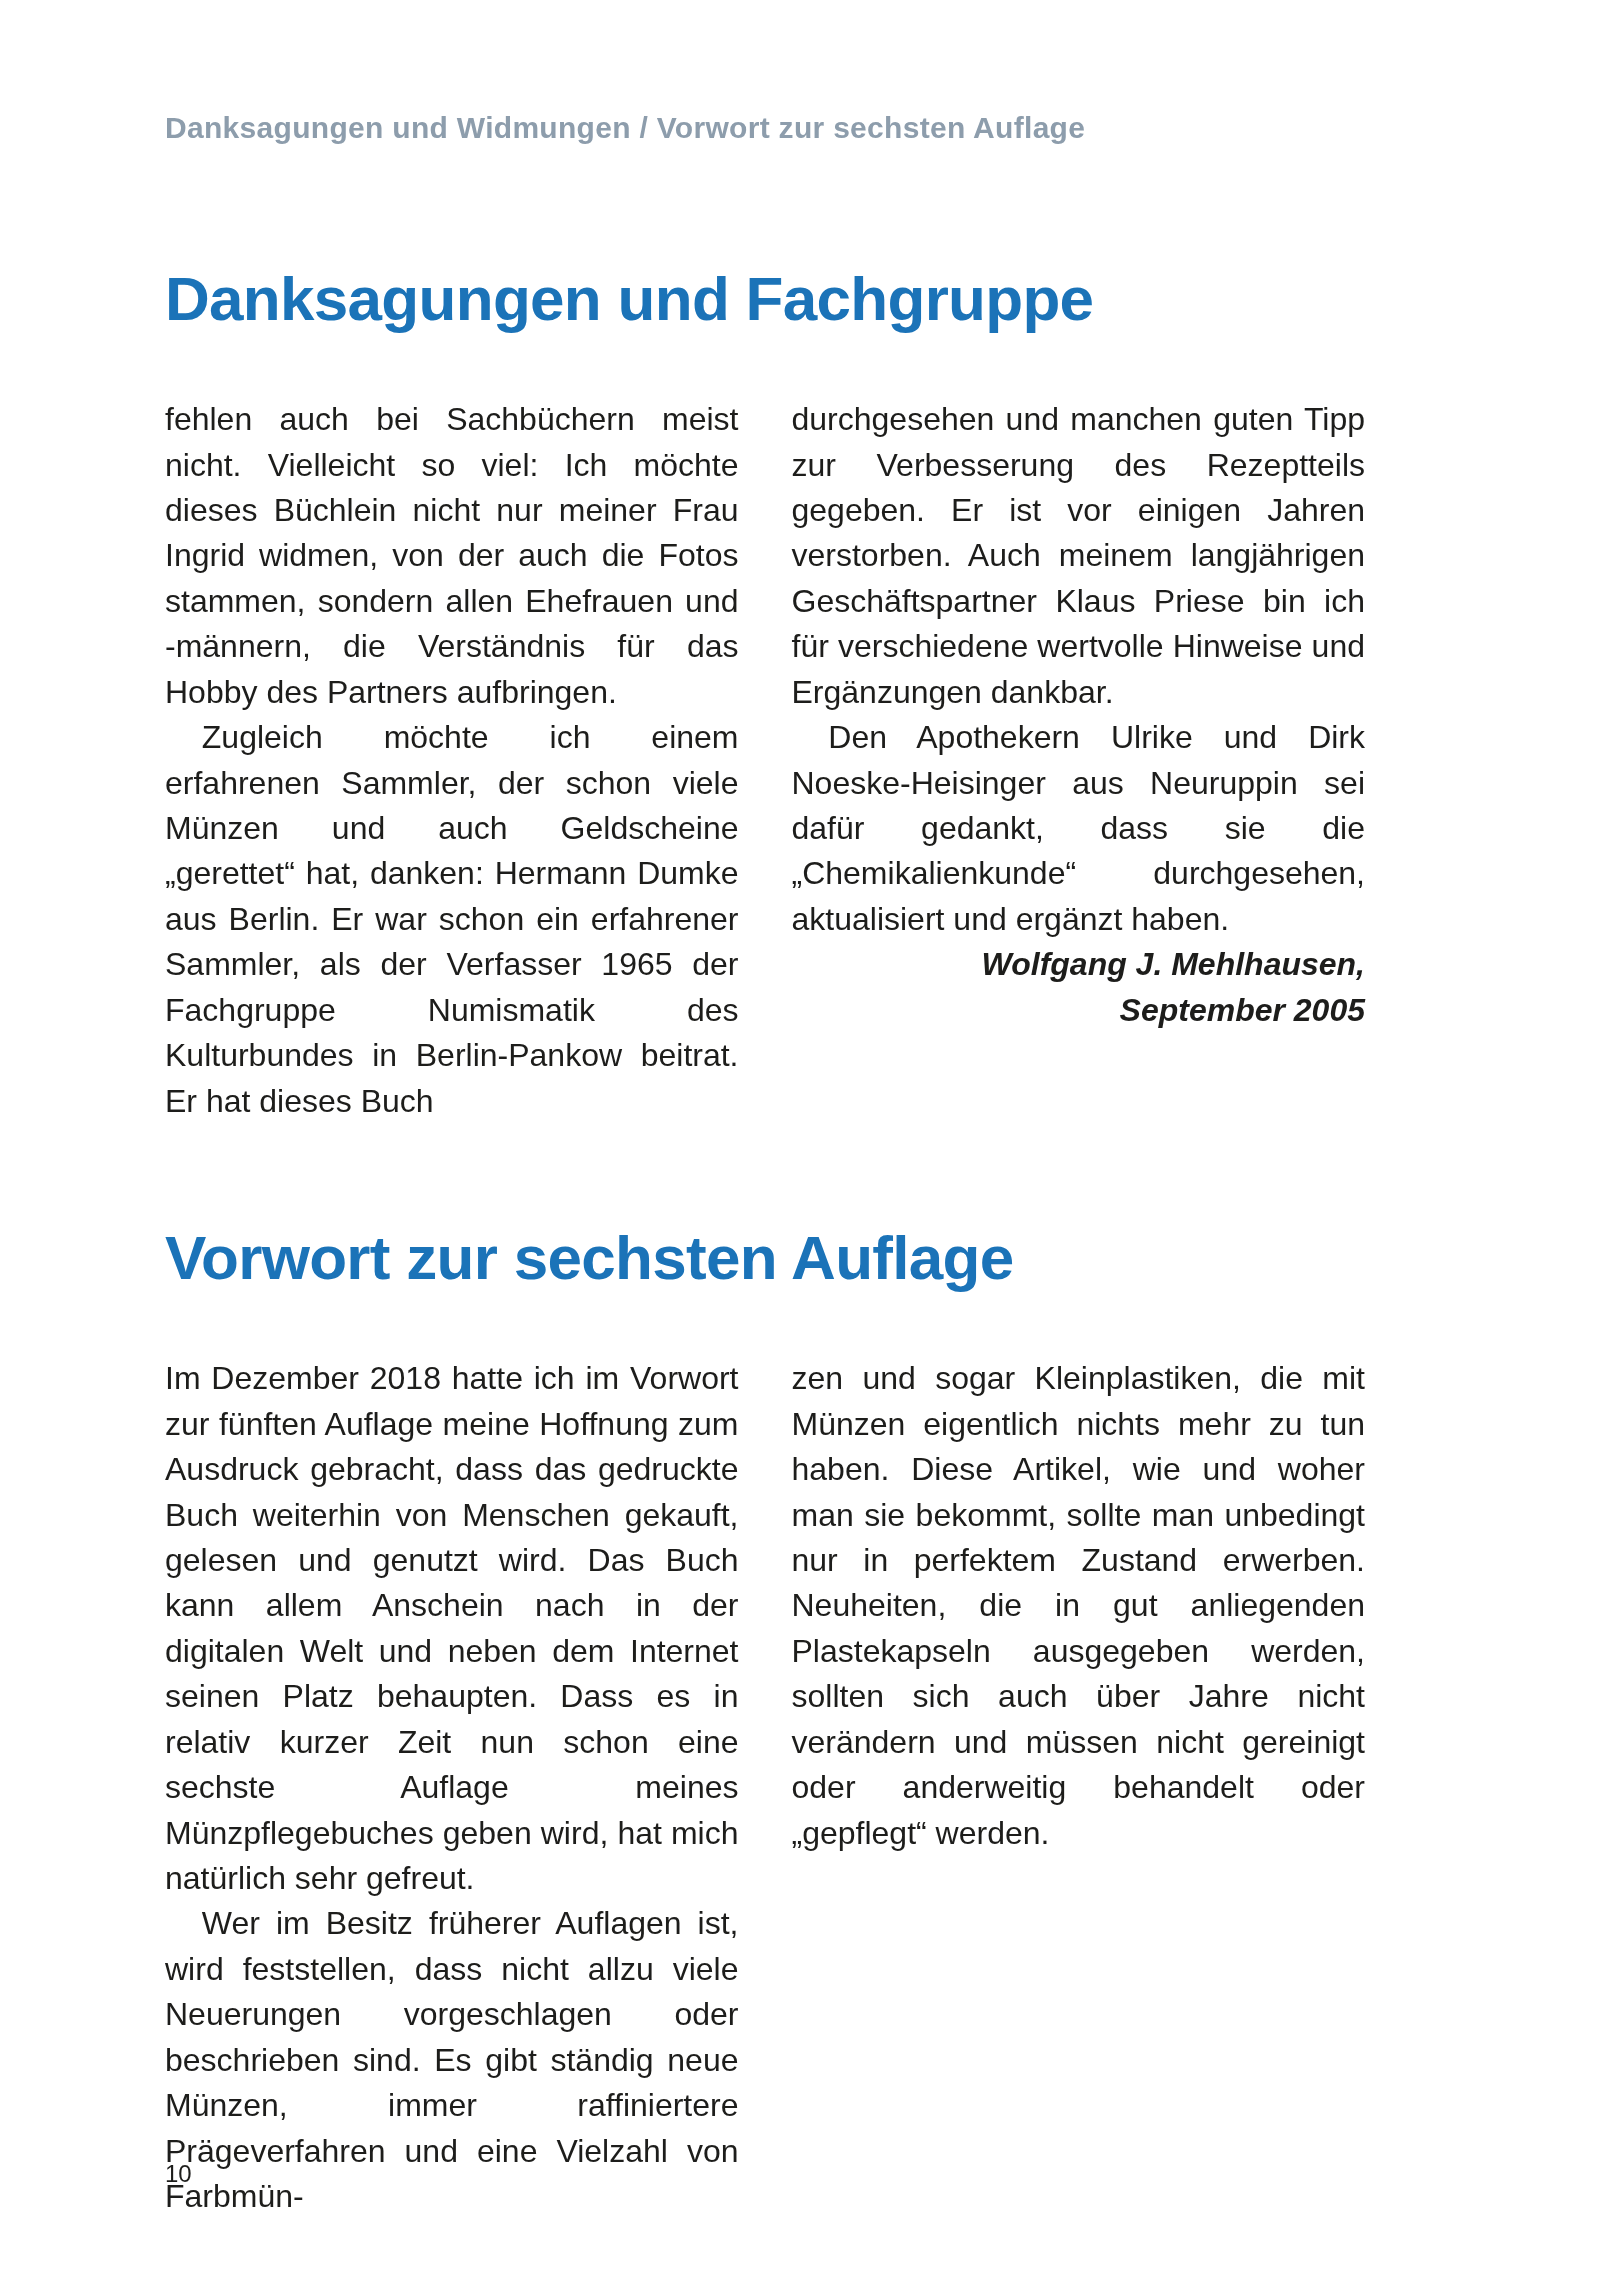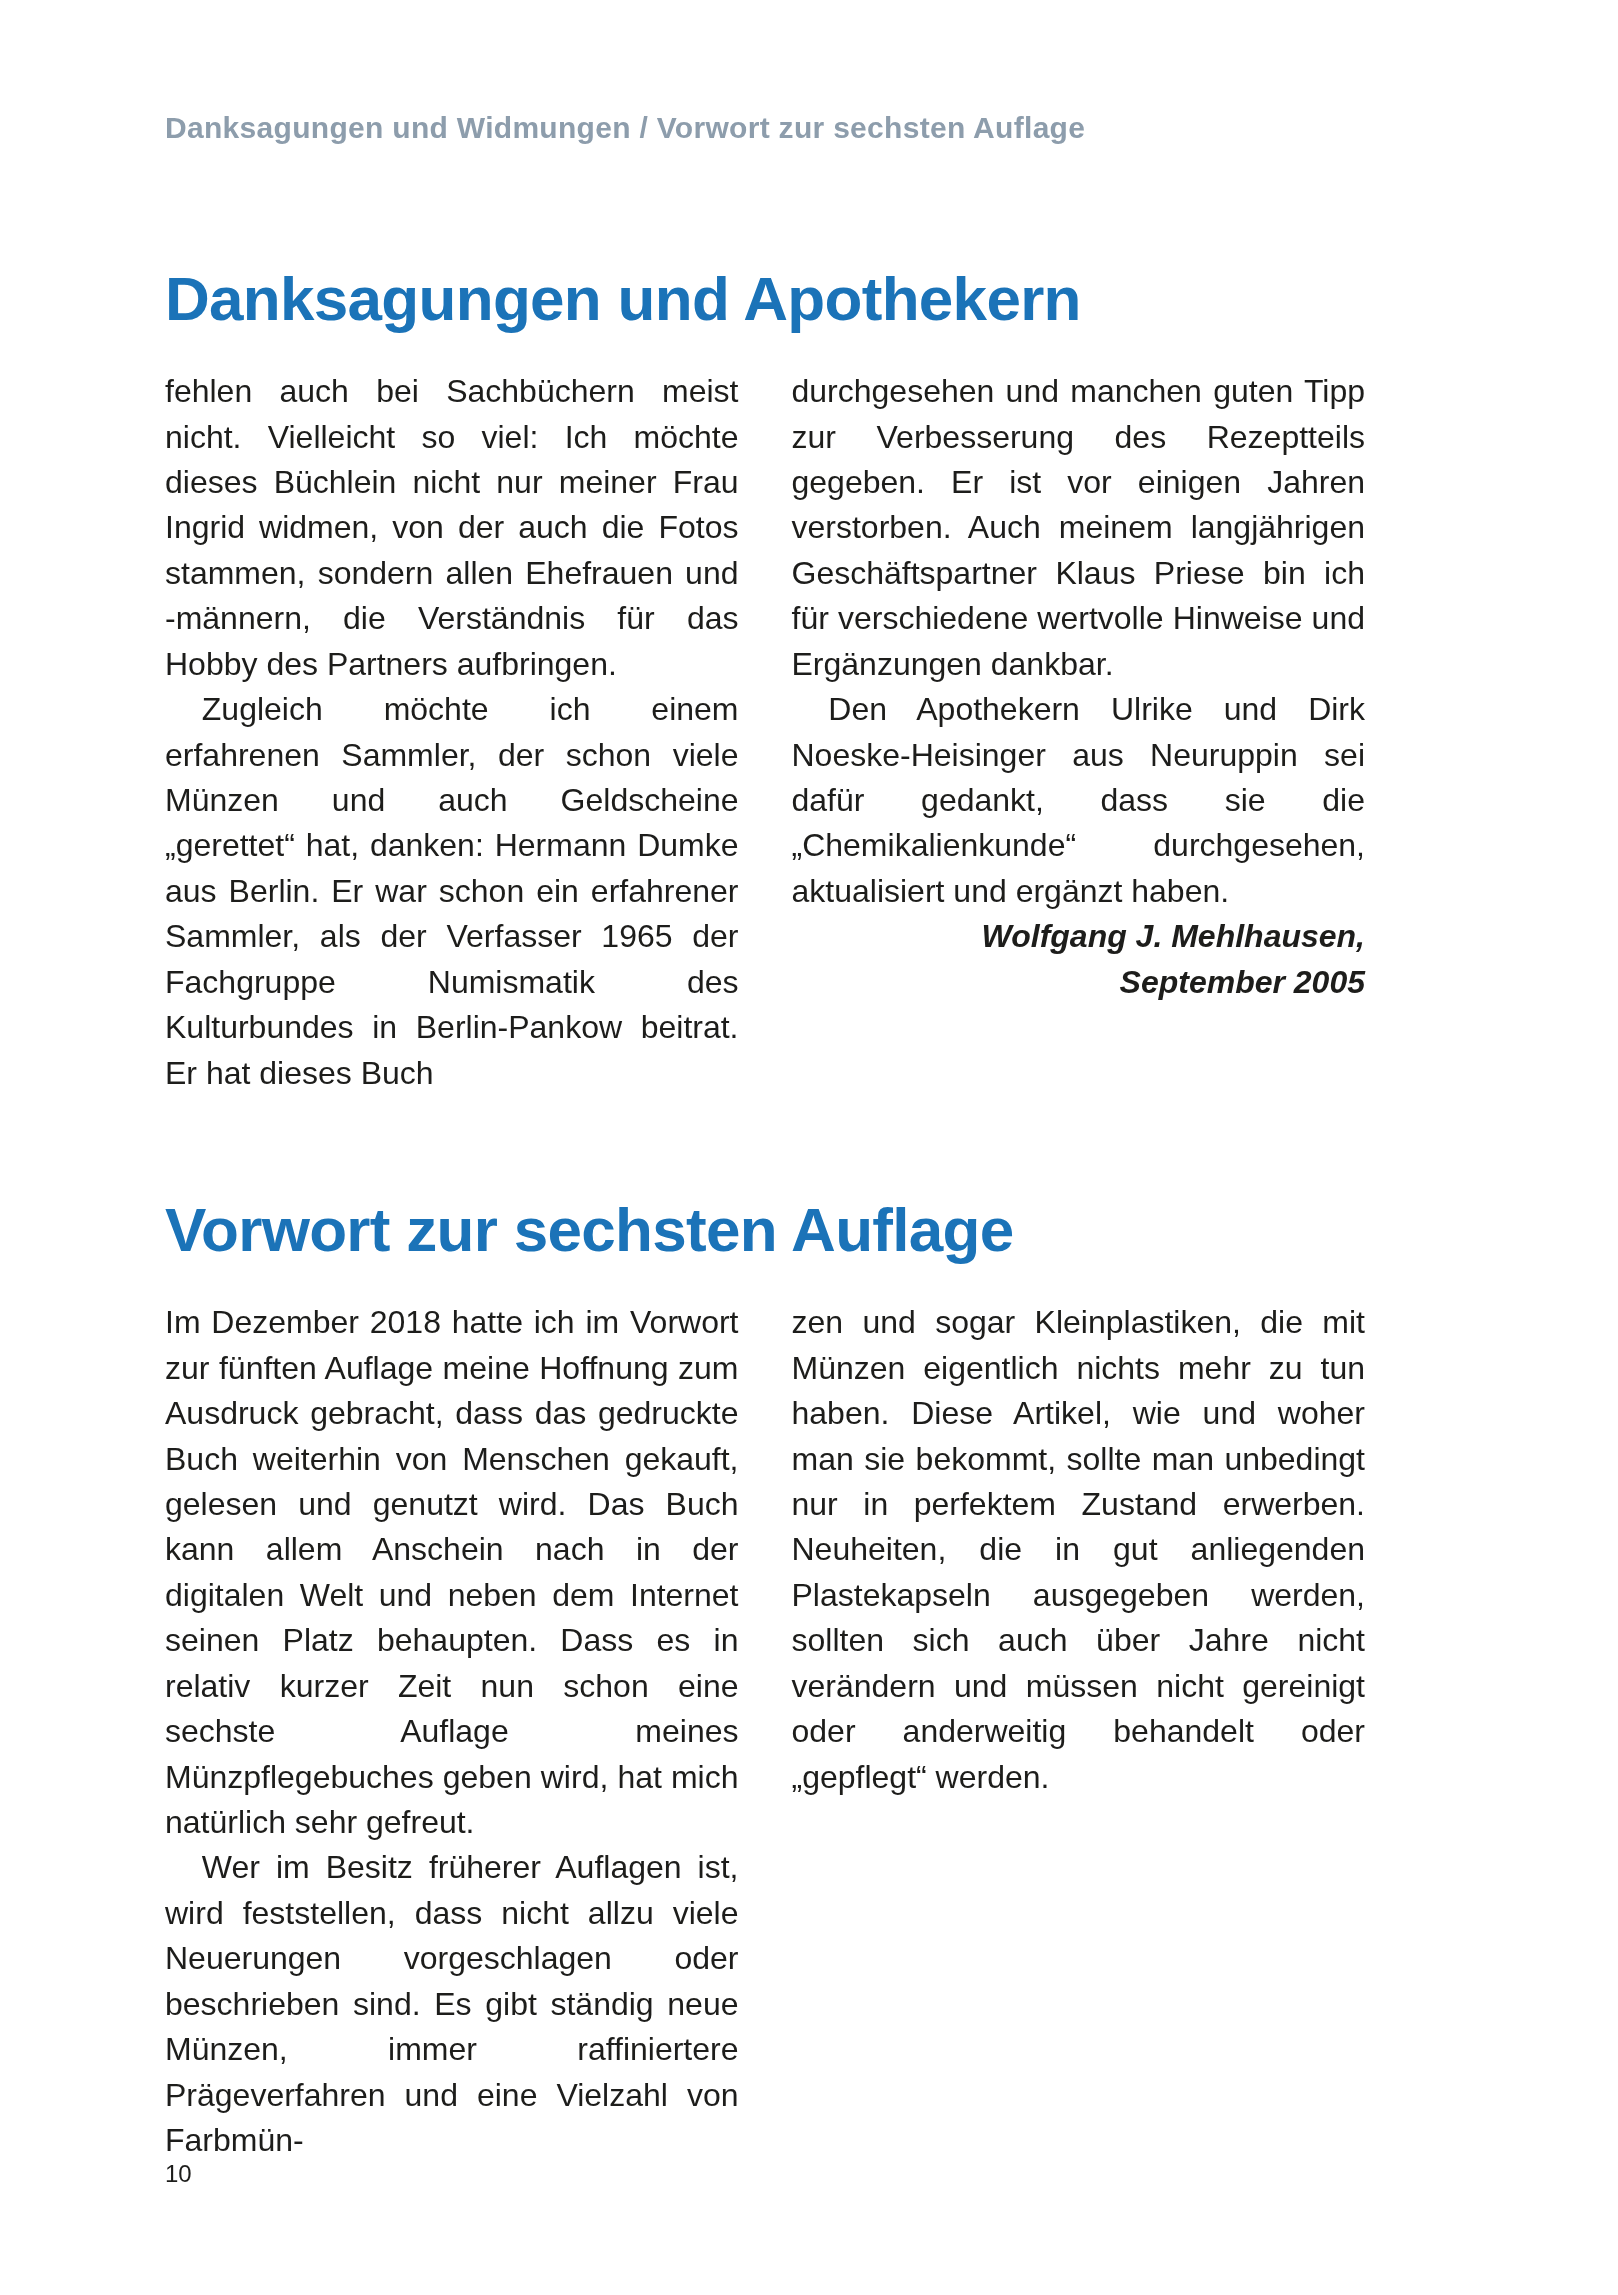--- a/index.html
+++ b/index.html
@@ -30,21 +30,21 @@
     font-weight: bold;
     color: var(--accent, #1b73b8);
     margin: 0;
     letter-spacing: -0.7px;
   }
   .section-title.first-title { margin-top: 121px; }
   .section-title.second-title { margin-top: 101px; }
   .columns {
     display: flex;
     gap: 53px;
-    margin-top: 38px;
+    margin-top: 66px;
   }
   .col {
     flex: 1 1 0;
     font-size: 32px;
     line-height: 1.42;
     text-align: justify;
   }
   .col p { margin: 0; }
   .col p.indent { text-indent: 1.15em; }
   .signature {
@@ -61,21 +61,21 @@
   }
 </style>
 </head>
 <body>
 
 <div class="page">
 
   <div class="running-head">Danksagungen und Widmungen / Vorwort zur sechsten Auflage</div>
 
   <section>
-    <h1 class="section-title first-title">Danksagungen und Apothekern</h1>
+    <h1 class="section-title first-title">Danksagungen und Fachgruppe</h1>
     <div class="columns">
       <div class="col">
         <p>fehlen auch bei Sachbüchern meist nicht. Vielleicht so viel: Ich möchte dieses Büchlein nicht nur meiner Frau Ingrid widmen, von der auch die Fotos stammen, sondern allen Ehefrauen und -männern, die Verständnis für das Hobby des Partners aufbringen.</p>
         <p class="indent">Zugleich möchte ich einem erfahrenen Sammler, der schon viele Münzen und auch Geldscheine „gerettet“ hat, danken: Hermann Dumke aus Berlin. Er war schon ein erfahrener Sammler, als der Verfasser 1965 der Fachgruppe Numismatik des Kulturbundes in Berlin-Pankow beitrat. Er hat dieses Buch</p>
       </div>
       <div class="col">
         <p>durchgesehen und manchen guten Tipp zur Verbesserung des Rezeptteils gegeben. Er ist vor einigen Jahren verstorben. Auch meinem langjährigen Geschäftspartner Klaus Priese bin ich für verschiedene wertvolle Hinweise und Ergänzungen dankbar.</p>
         <p class="indent">Den Apothekern Ulrike und Dirk Noeske-Heisinger aus Neuruppin sei dafür gedankt, dass sie die „Chemikalienkunde“ durchgesehen, aktualisiert und ergänzt haben.</p>
         <p class="signature">Wolfgang J. Mehlhausen,</p>
         <p class="signature">September 2005</p>

